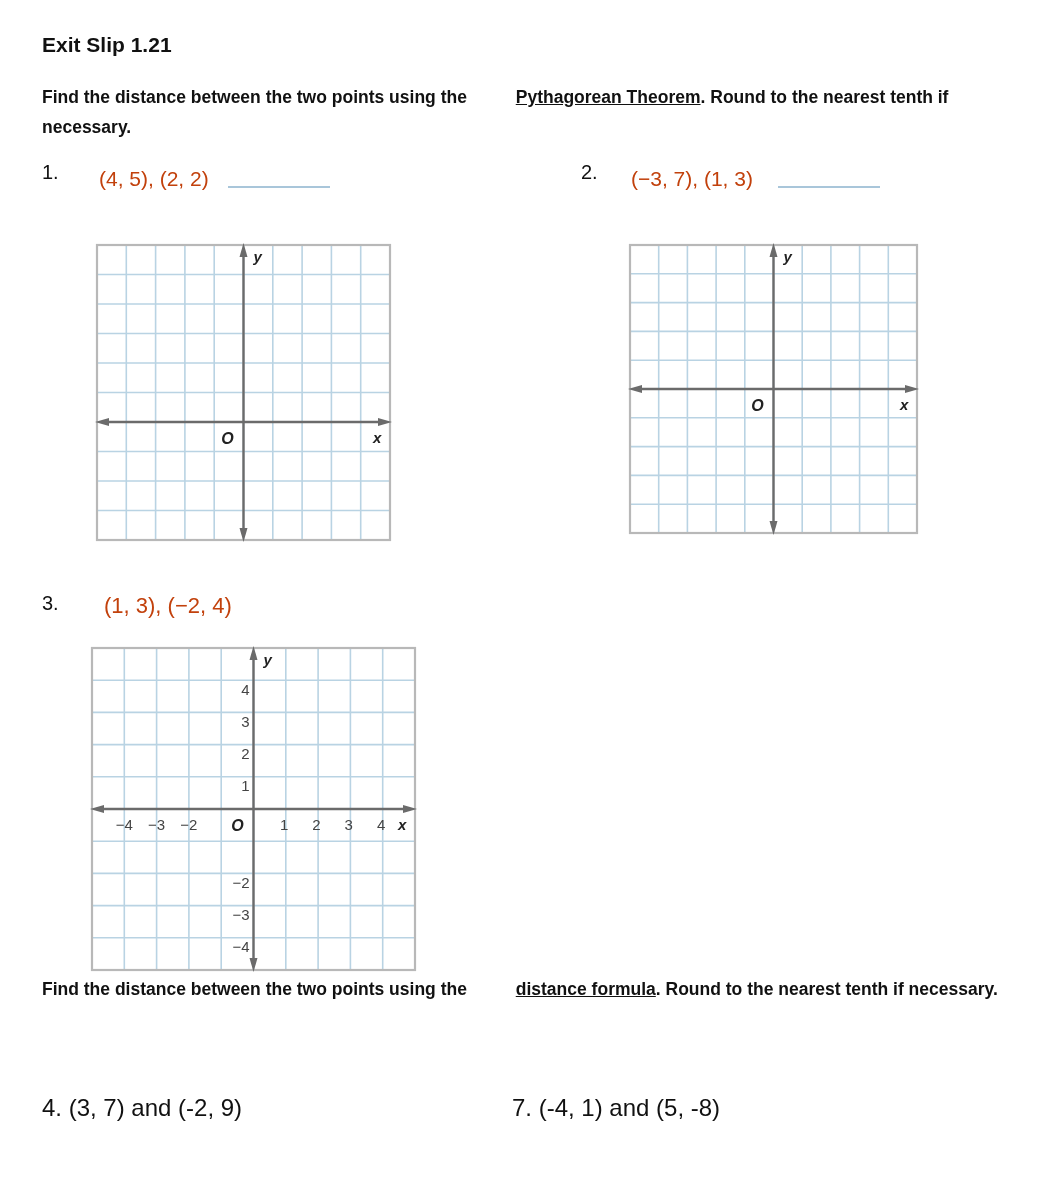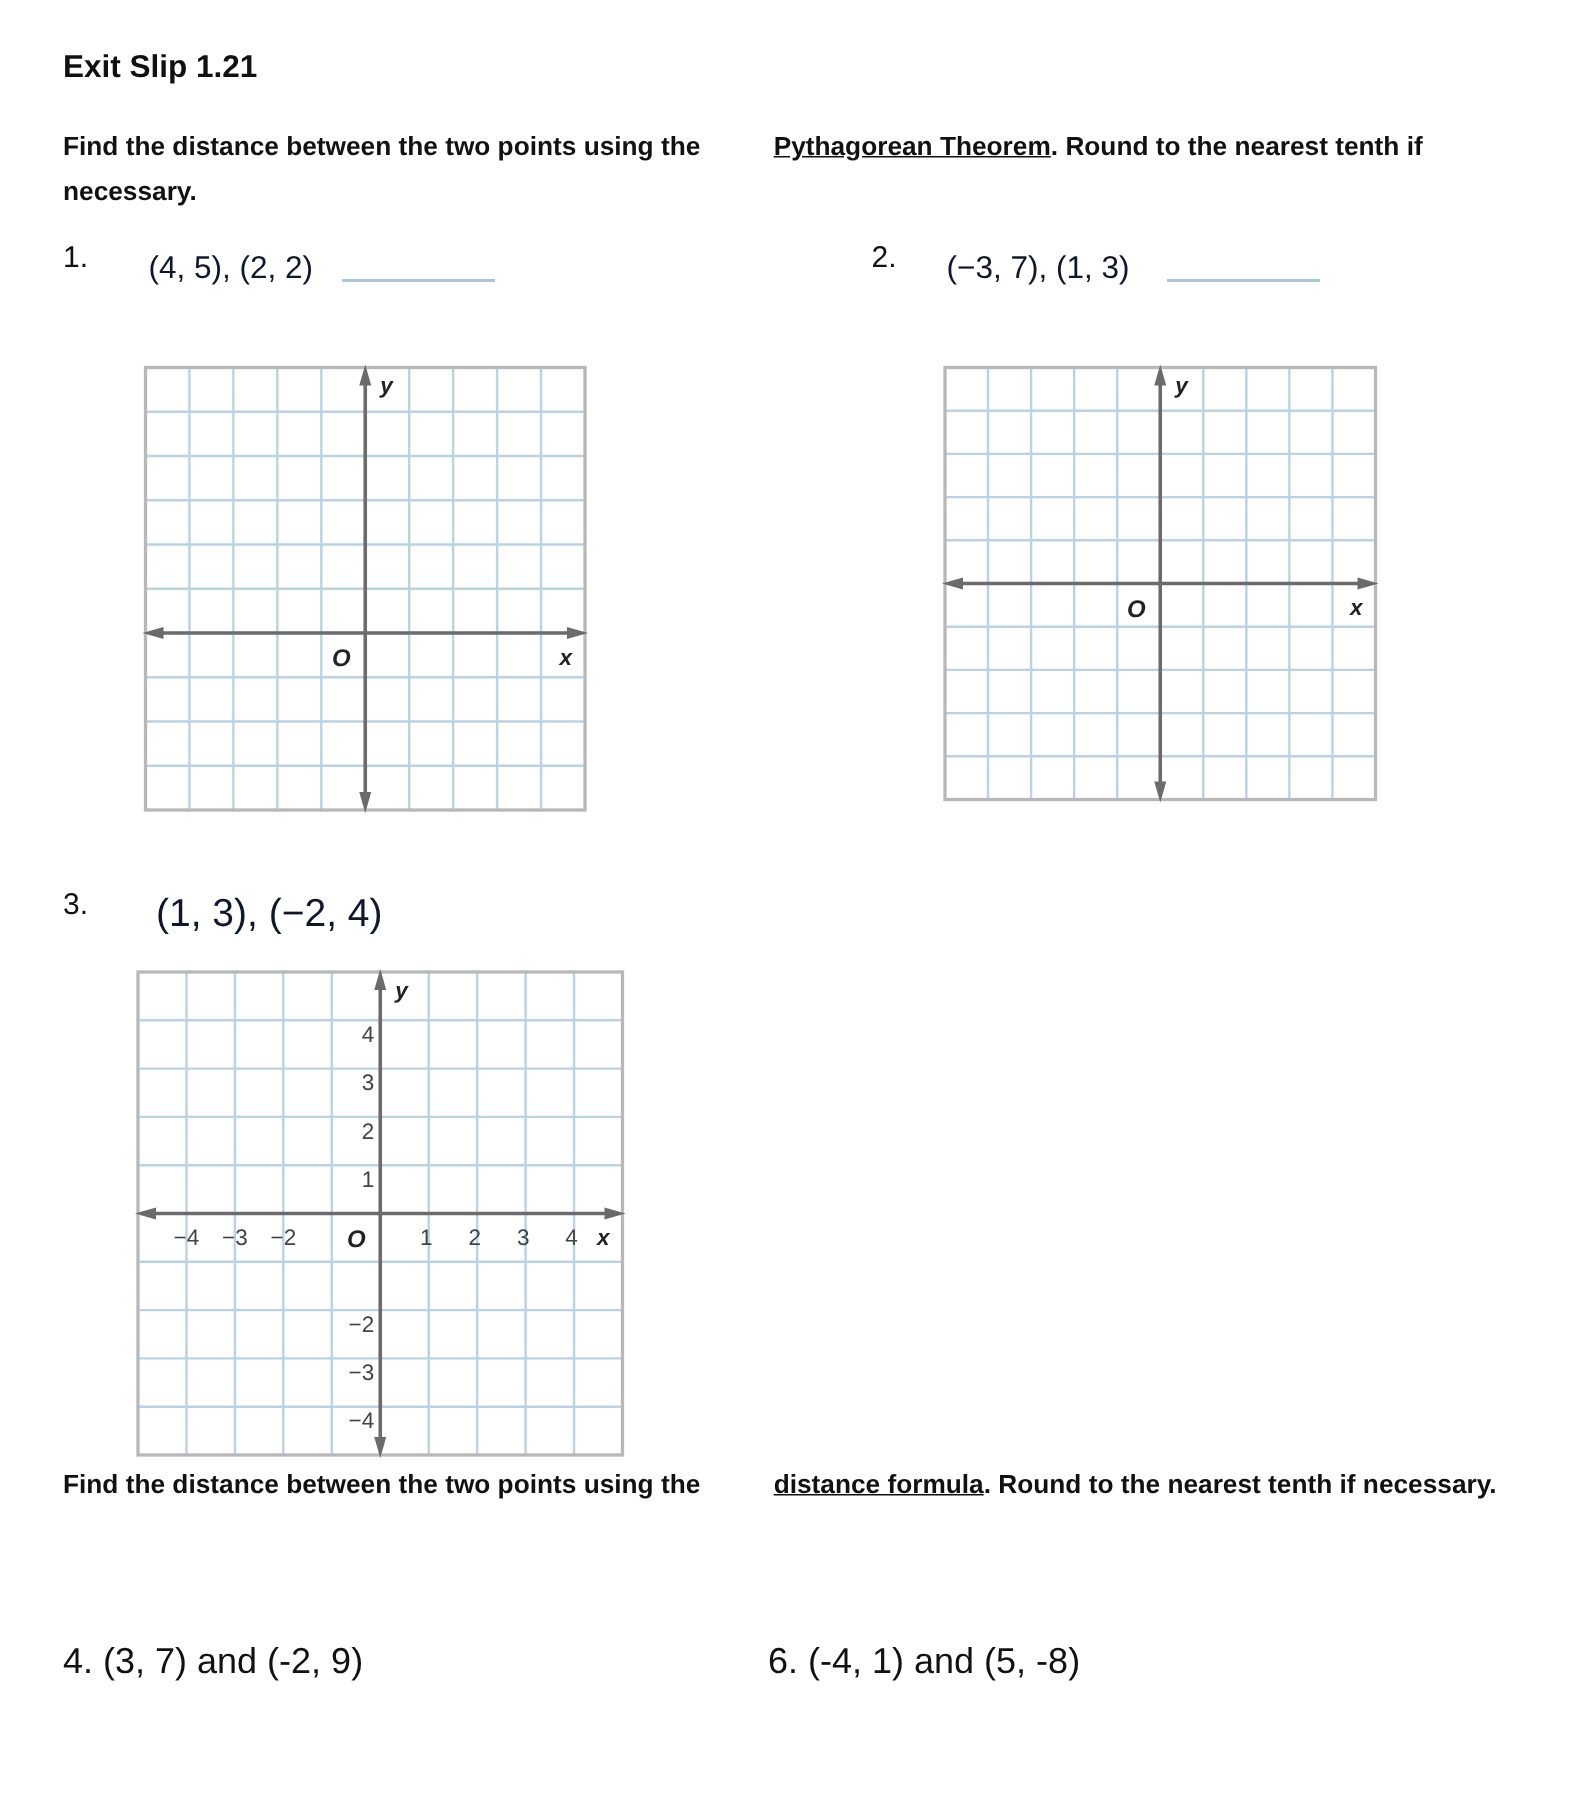--- a/index.html
+++ b/index.html
@@ -3,21 +3,21 @@
 <meta charset="utf-8">
 <style>
   html, body { margin: 0; padding: 0; background: #ffffff; }
   body { width: 1060px; height: 1200px; position: relative; overflow: hidden;
          font-family: "Liberation Sans", sans-serif; color: #111; }
   .abs { position: absolute; white-space: nowrap; }
   .title { left: 42px; top: 33px; font-size: 21px; font-weight: bold; }
   .instr { left: 42px; font-size: 17.5px; font-weight: bold; line-height: 30px; width: 990px; white-space: normal; }
   .instr u { text-decoration: underline; padding-left: 44px; }
   .qnum { font-size: 20px; }
-  .qtext { font-size: 21px; color: #0f172a; }
+  .qtext { font-size: 21px; color: #c2410c; }
   .blank { display: inline-block; width: 102px; border-bottom: 2px solid #a9c6da; height: 1px; }
   .q45 { font-size: 24px; }
   svg.grid { position: absolute; overflow: visible; }
   svg text { font-family: "Liberation Sans", sans-serif; }
 </style>
 </head>
 <body>
 
 <div class="abs title">Exit Slip 1.21</div>
 
@@ -89,21 +89,21 @@
     <polygon points="-2,144 12,140 12,148" fill="#6b6b6b"></polygon>
     <polygon points="289,144 275,140 275,148" fill="#6b6b6b"></polygon>
     <polygon points="143.5,-2 139.5,12 147.5,12" fill="#6b6b6b"></polygon>
     <polygon points="143.5,290 139.5,276 147.5,276" fill="#6b6b6b"></polygon>
     <text x="153.5" y="17" font-size="15" font-style="italic" font-weight="bold" fill="#222">y</text>
     <text x="270" y="165" font-size="15" font-style="italic" font-weight="bold" fill="#222">x</text>
     <text x="127.5" y="166" font-size="16" font-style="italic" font-weight="bold" fill="#222" text-anchor="middle">O</text>
   </svg>
 
 <div class="abs qnum" style="left:42px; top:592px;">3.</div>
-<div class="abs qtext" style="left:104px; top:593px; font-size:26px;">(1, 3), (−2, 4)</div>
+<div class="abs qtext" style="left:104px; top:593px; font-size:22px;">(1, 3), (−2, 4)</div>
 
 <svg class="grid" id="grid-2" style="left:92px; top:648px;" width="323" height="322">
     <line x1="32.3" y1="0" x2="32.3" y2="322" stroke="#b9d3e3" stroke-width="1.6"></line>
     <line x1="64.6" y1="0" x2="64.6" y2="322" stroke="#b9d3e3" stroke-width="1.6"></line>
     <line x1="96.89999999999999" y1="0" x2="96.89999999999999" y2="322" stroke="#b9d3e3" stroke-width="1.6"></line>
     <line x1="129.2" y1="0" x2="129.2" y2="322" stroke="#b9d3e3" stroke-width="1.6"></line>
     <line x1="161.5" y1="0" x2="161.5" y2="322" stroke="#b9d3e3" stroke-width="1.6"></line>
     <line x1="193.79999999999998" y1="0" x2="193.79999999999998" y2="322" stroke="#b9d3e3" stroke-width="1.6"></line>
     <line x1="226.09999999999997" y1="0" x2="226.09999999999997" y2="322" stroke="#b9d3e3" stroke-width="1.6"></line>
     <line x1="258.4" y1="0" x2="258.4" y2="322" stroke="#b9d3e3" stroke-width="1.6"></line>
@@ -141,13 +141,13 @@
     <text x="157.5" y="239.89000000000004" font-size="15" fill="#444" text-anchor="end">−2</text>
     <text x="157.5" y="272.09000000000003" font-size="15" fill="#444" text-anchor="end">−3</text>
     <text x="157.5" y="304.29" font-size="15" fill="#444" text-anchor="end">−4</text>
   </svg>
 
 <div class="abs instr" style="top:974px;">
   <span>Find the distance between the two points using the </span><u>distance formula</u><span>. Round to the nearest tenth if necessary.</span>
 </div>
 
 <div class="abs q45" style="left:42px; top:1094px;">4. (3, 7) and (-2, 9)</div>
-<div class="abs q45" style="left:512px; top:1094px;">6. (-4, 1) and (5, -8)</div>
+<div class="abs q45" style="left:512px; top:1094px;">7. (-4, 1) and (5, -8)</div>
 
 </body></html>

